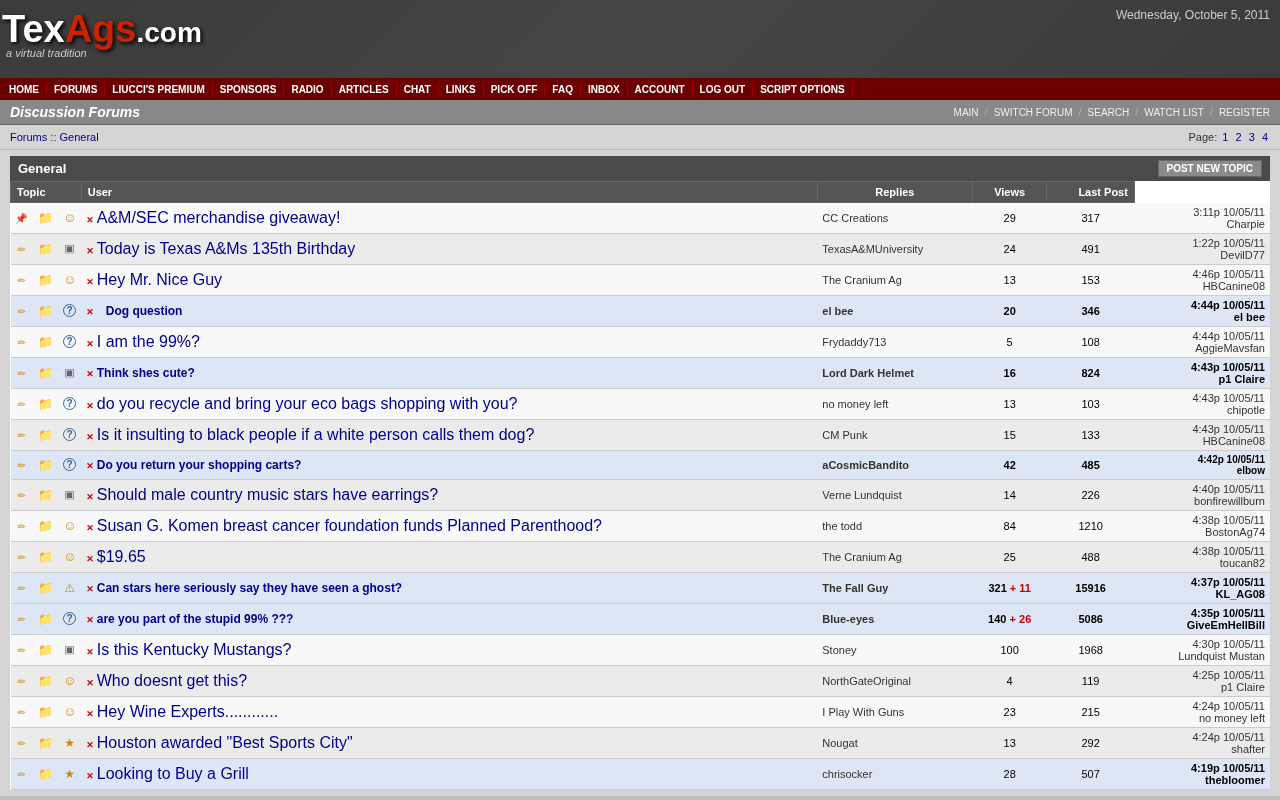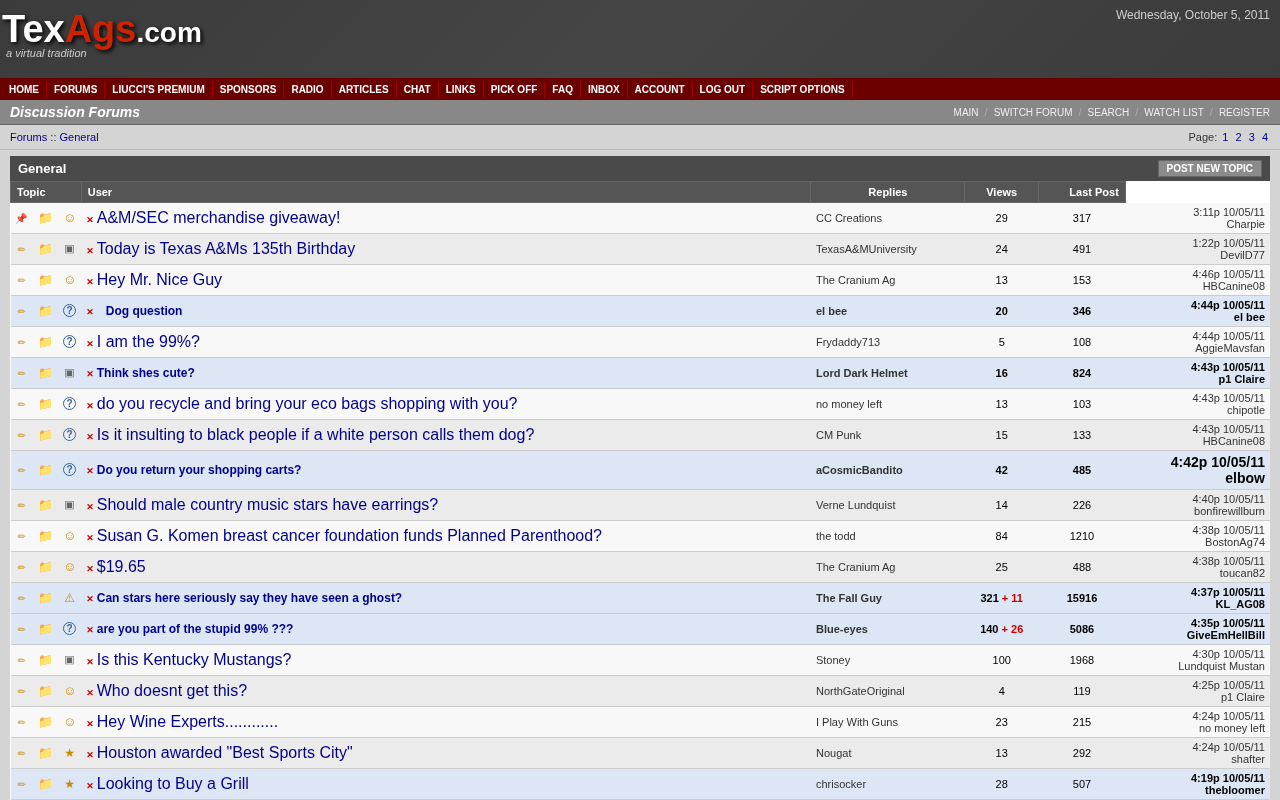--- a/index.html
+++ b/index.html
@@ -235,21 +235,21 @@
           <td class="col-lastpost">4:43p 10/05/11<br><span>HBCanine08</span></td>
         </tr>
         <tr style="background: rgb(221, 230, 245);">
           <td class="icon-cell"><span style="color:#cc8800;font-size:10px;">✏</span></td>
           <td class="icon-cell2"><span class="folder-icon folder-red" style="color:#cc2200;">📁</span></td>
           <td class="icon-cell3"><span style="font-size:13px;color:#336699;font-weight:bold;border:1px solid #336699;border-radius:50%;width:13px;height:13px;display:inline-flex;align-items:center;justify-content:center;font-size:10px;">?</span></td>
           <td class="topic-cell topic-td bold"><span class="x-icon" style="font-size: 9px; color: rgb(204, 0, 0); margin-right: 3px; cursor: pointer;">✕</span><a href="#" style="font-weight: bold; font-size: 12px;">Do you return your shopping carts?</a></td>
           <td class="user-cell" style="font-weight: bold;">aCosmicBandito</td>
           <td class="col-replies" style="font-weight: bold;">42</td>
           <td class="col-views" style="font-weight: bold;">485</td>
-          <td class="col-lastpost bold" style="font-weight: bold; font-size: 14px;">4:42p 10/05/11<br><span>elbow</span></td>
+          <td class="col-lastpost bold" style="font-weight: bold; font-size: 10px;">4:42p 10/05/11<br><span>elbow</span></td>
         </tr>
         <tr style="background: rgb(235, 235, 235);">
           <td class="icon-cell"><span style="color:#cc8800;font-size:10px;">✏</span></td>
           <td class="icon-cell2"><span class="folder-icon folder-red" style="color:#cc2200;">📁</span></td>
           <td class="icon-cell3"><span style="font-size:11px;color:#666;">▣</span></td>
           <td class="topic-cell topic-td"><span class="x-icon" style="font-size: 9px; color: rgb(204, 0, 0); margin-right: 3px; cursor: pointer;">✕</span><a href="#">Should male country music stars have earrings?</a></td>
           <td class="user-cell">Verne Lundquist</td>
           <td class="col-replies">14</td>
           <td class="col-views">226</td>
           <td class="col-lastpost">4:40p 10/05/11<br><span>bonfirewillburn</span></td>

